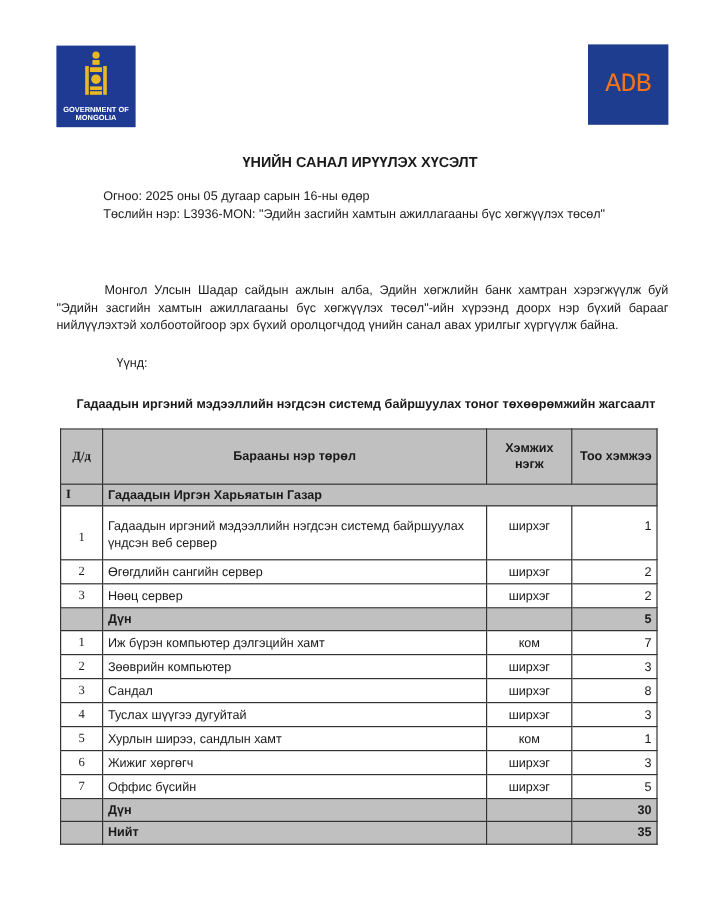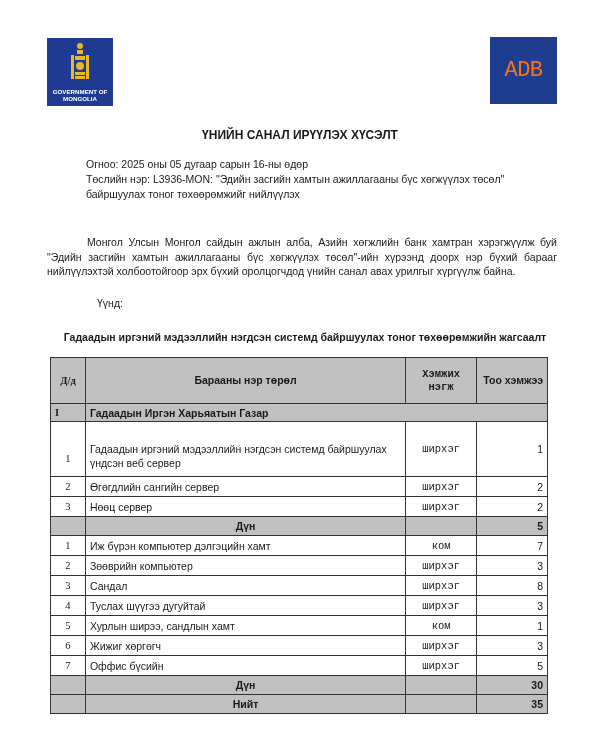--- a/index.html
+++ b/index.html
@@ -16,27 +16,27 @@
   .meta { position:absolute; left:86px; top:157px; font-size:10.5px; line-height:15px; }
   .para { position:absolute; left:47px; top:235px; width:510px; font-size:10.5px; line-height:14.5px; text-align:justify; }
   .para .indent { display:inline-block; width:40px; }
   .to { position:absolute; left:97px; top:297px; font-size:10.5px; }
   .list-title { position:absolute; left:0; width:610px; top:331px; text-align:center; font-weight:bold; font-size:10.5px; }
   table { position:absolute; left:50px; top:357px; border-collapse:collapse; width:498px; font-size:10.5px; }
   td, th { border:1px solid #333; padding:0 4px; }
   th { background:#c0c0c0; font-weight:bold; text-align:center; height:45px; line-height:13px; }
   .c1 { width:26px; text-align:center;font-family:Liberation Serif, serif; }
   .c2 { width:312px; }
-  .c3 { width:62px; text-align:center;font-family:Liberation Mono, monospace; }
+  .c3 { width:62px; text-align:center; }
   .c4 { width:62px; text-align:right; }
   tr.section td { background:#c0c0c0; font-weight:bold; height:17px; }
   tr.item td { height:19px; line-height:14px; }
-  tr.item.tall td { height:34px; vertical-align:top; padding-top:20px; }
+  tr.item.tall td { height:34px; vertical-align:top; padding-top:10px; }
   tr.sum td { background:#c0c0c0; font-weight:bold; height:18px; }
-  tr.sum .c2 { text-align:center; }
+  tr.sum .c2 { text-align:left; }
 </style>
 </head>
 <body>
 
 <div class="logo-gov">
   <svg width="20" height="40" viewBox="0 0 20 40">
     <circle cx="10" cy="4" r="3" fill="#e8b923"></circle>
     <rect x="7" y="8" width="6" height="4" fill="#e8b923"></rect>
     <rect x="1" y="13" width="3" height="24" fill="#e8b923"></rect>
     <rect x="16" y="13" width="3" height="24" fill="#e8b923"></rect>
@@ -50,24 +50,23 @@
 
 <div class="logo-adb">
   <span>ADB</span>
 </div>
 
 <div class="title">ҮНИЙН САНАЛ ИРҮҮЛЭХ ХҮСЭЛТ</div>
 
 <div class="meta">
   <div>Огноо: 2025 оны 05 дугаар сарын 16-ны өдөр</div>
   <div>Төслийн нэр: L3936-MON: "Эдийн засгийн хамтын ажиллагааны бүс хөгжүүлэх төсөл"</div>
-  <div>байршуулах тоног төхөөрөмжийг нийлүүлэх</div>
 </div>
 
-<div class="para"><span class="indent"></span><span>Монгол Улсын Монгол сайдын ажлын алба, Азийн хөгжлийн банк хамтран хэрэгжүүлж буй "Эдийн засгийн хамтын ажиллагааны бүс хөгжүүлэх төсөл"-ийн хүрээнд доорх нэр бүхий барааг нийлүүлэхтэй холбоотойгоор эрх бүхий оролцогчдод үнийн санал авах урилгыг хүргүүлж байна.</span></div>
+<div class="para"><span class="indent"></span><span>Монгол Улсын Шадар сайдын ажлын алба, Эдийн хөгжлийн банк хамтран хэрэгжүүлж буй "Эдийн засгийн хамтын ажиллагааны бүс хөгжүүлэх төсөл"-ийн хүрээнд доорх нэр бүхий барааг нийлүүлэхтэй холбоотойгоор эрх бүхий оролцогчдод үнийн санал авах урилгыг хүргүүлж байна.</span></div>
 
 <div class="to">Үүнд:</div>
 
 <div class="list-title">Гадаадын иргэний  мэдээллийн нэгдсэн системд байршуулах тоног төхөөрөмжийн жагсаалт</div>
 
 <table>
   <thead>
     <tr>
       <th class="c1">Д/д</th>
       <th class="c2">Барааны нэр төрөл</th>

